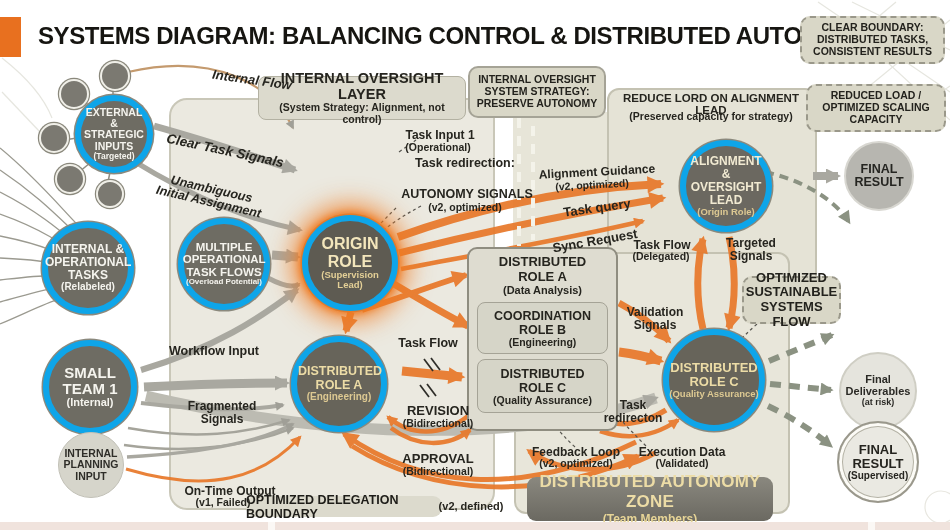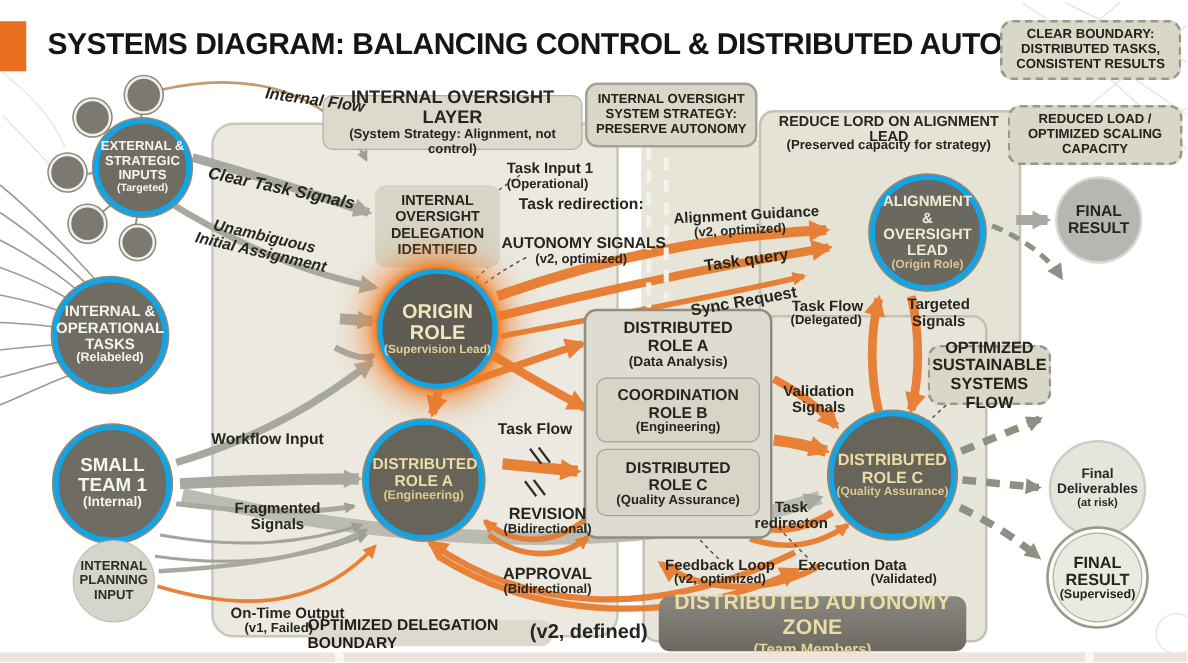--- a/index.html
+++ b/index.html
@@ -10,21 +10,21 @@
   .panel2{position:absolute;background:#e5e3d6;border:2px solid #c4c2b2;border-radius:12px;}
   .strip{position:absolute;background:#e7e5d8;}
   
   .callout{position:absolute;background:#d9d7c7;border:2px dashed #9a988a;border-radius:10px;
            display:flex;align-items:center;justify-content:center;text-align:center;
            font-weight:700;color:#23221d;padding:3px 5px;box-sizing:border-box;line-height:1.12;}
   .callout.solid{border-style:solid;border-color:#a5a396;}
   
   .circle{position:absolute;border-radius:50%;display:flex;flex-direction:column;align-items:center;
           justify-content:center;text-align:center;line-height:1.08;box-sizing:border-box;}
-  .dark{background:#6e6c63;color:#f5f4ee;border:4px solid #0ea5e9;box-shadow:0 0 0 1.5px #8b897d;}
+  .dark{background:#6e6c63;color:#f5f4ee;border:6px solid #0ea5e9;box-shadow:0 0 0 1.5px #8b897d;}
   .light{background:#e5e4dd;color:#2a2925;border:2px solid #cfcec4;}
   .sat{position:absolute;border-radius:50%;background:#7b7971;border:2px solid #f0efe8;
        box-shadow:0 0 0 1.2px #8a887c;}
   .sub{font-weight:700;}
   
   .graybox{position:absolute;background:#d7d5c6;border:1.5px solid #b3b1a2;border-radius:8px;
            display:flex;flex-direction:column;align-items:center;justify-content:center;
            text-align:center;font-weight:700;color:#26251f;box-sizing:border-box;line-height:1.12;}
   .flabel{position:absolute;font-weight:700;color:#26251f;text-align:center;line-height:1.05;
           transform:translate(-50%,-50%);}
@@ -188,23 +188,20 @@
   </div>
 
   <div class="flabel" style="left:711px;top:104px;width:195px;font-size:11.5px;font-weight:900;">REDUCE LORD ON ALIGNMENT LEAD</div>
   <div class="flabel" style="left:711px;top:117px;width:195px;font-size:10.5px;">(Preserved capacity for strategy)</div>
 
   <div class="callout" style="left:800px;top:16px;width:145px;height:48px;font-size:10.5px;">CLEAR BOUNDARY: DISTRIBUTED TASKS, CONSISTENT RESULTS</div>
   <div class="callout" style="left:806px;top:84px;width:140px;height:48px;font-size:10.5px;">REDUCED LOAD / OPTIMIZED SCALING CAPACITY</div>
   <div class="callout solid" style="left:468px;top:66px;width:138px;height:52px;font-size:10.5px;">INTERNAL OVERSIGHT SYSTEM STRATEGY: PRESERVE AUTONOMY</div>
   <div class="callout" style="left:742px;top:276px;width:99px;height:48px;font-size:13px;">OPTIMIZED SUSTAINABLE SYSTEMS FLOW</div>
 
-  <div id="delegation-box">
-    <div style="width:88px;">INTERNAL OVERSIGHT DELEGATION IDENTIFIED</div>
-  </div>
 
   <div class="sat" style="left:100px;top:61px;width:26px;height:26px;"></div>
   <div class="sat" style="left:59px;top:79px;width:26px;height:26px;"></div>
   <div class="sat" style="left:39px;top:123px;width:26px;height:26px;"></div>
   <div class="sat" style="left:55px;top:164px;width:26px;height:26px;"></div>
   <div class="sat" style="left:96px;top:180px;width:24px;height:24px;"></div>
 
   <div class="circle dark" style="left:75px;top:95px;width:78px;height:78px;font-size:10.5px;font-weight:900;">
     <div>EXTERNAL &amp; STRATEGIC INPUTS</div>
     <div class="sub" style="font-size:8.5px;">(Targeted)</div>
@@ -217,37 +214,41 @@
 
   <div class="circle dark" style="left:43px;top:340px;width:94px;height:94px;font-size:15px;font-weight:900;">
     <div style="width:62px;">SMALL TEAM 1</div>
     <div class="sub" style="font-size:11px;">(Internal)</div>
   </div>
 
   <div class="circle" style="left:58px;top:432px;width:66px;height:66px;background:#d6d5cb;color:#2e2d28;border:1.5px solid #c2c1b7;font-size:10.5px;font-weight:900;">
     <div style="width:58px;">INTERNAL PLANNING INPUT</div>
   </div>
 
+  <div class="circle dark" style="left:178px;top:218px;width:92px;height:92px;font-size:11.5px;font-weight:900;">
+    <div>MULTIPLE OPERATIONAL TASK FLOWS</div>
+    <div class="sub" style="font-size:8px;">(Overload Potential)</div>
+  </div>
 
   <div class="circle dark" id="origin-role" style="left:302px;top:215px;width:96px;height:96px;background:#5e5b52;">
     <div style="font-size:16px;font-weight:900;color:#f3e6bc;width:70px;">ORIGIN ROLE</div>
     <div class="sub" style="font-size:9.5px;color:#e3cf96;">(Supervision Lead)</div>
   </div>
 
   <div class="circle dark" style="left:291px;top:336px;width:96px;height:96px;background:#67645a;">
     <div style="font-size:12.5px;font-weight:900;color:#ecdca6;width:82px;">DISTRIBUTED ROLE A</div>
     <div class="sub" style="font-size:10px;color:#ddc992;">(Engineering)</div>
   </div>
 
   <div class="circle dark" style="left:663px;top:329px;width:102px;height:102px;background:#67645a;">
     <div style="font-size:13px;font-weight:900;color:#ecdca6;width:88px;">DISTRIBUTED ROLE C</div>
     <div class="sub" style="font-size:9.5px;color:#ddc992;">(Quality Assurance)</div>
   </div>
 
-  <div class="circle dark" style="left:696px;top:140px;width:92px;height:92px;background:#6b6860;">
+  <div class="circle dark" style="left:680px;top:140px;width:92px;height:92px;background:#6b6860;">
     <div style="font-size:12px;font-weight:900;color:#f1ead2;width:80px;">ALIGNMENT &amp; OVERSIGHT LEAD</div>
     <div class="sub" style="font-size:9.5px;color:#dcc892;">(Origin Role)</div>
   </div>
 
   <div class="circle" style="left:844px;top:141px;width:70px;height:70px;background:#b7b6b0;color:#252521;border:2px solid #d8d7d1;font-size:12.5px;font-weight:900;">
     <div style="width:52px;">FINAL RESULT</div>
   </div>
 
 
   <div class="circle light" style="left:839px;top:352px;width:78px;height:78px;">
@@ -273,21 +274,21 @@
     </div>
   </div>
 
   <div id="daz-banner">
     <div style="font-size:17px;font-weight:900;color:#ecdca6;letter-spacing:0.2px;">DISTRIBUTED AUTONOMY ZONE</div>
     <div style="font-size:12px;font-weight:700;color:#e6d496;">(Team Members)</div>
   </div>
   <div id="boundary-pill">
       <span>OPTIMIZED DELEGATION BOUNDARY</span>
     </div>
-  <div class="flabel nowrap" style="left:471px;top:507px;font-size:16px;">(v2, defined)</div>
+  <div class="flabel nowrap" style="left:471px;top:507px;font-size:11px;">(v2, defined)</div>
 
   <div class="flabel nowrap" style="left:252px;top:80px;font-size:13px;font-style:italic;transform:translate(-50%,-50%) rotate(8deg);">Internal Flow</div>
   <div class="flabel nowrap" style="left:225px;top:151px;font-size:13.5px;font-style:italic;transform:translate(-50%,-50%) rotate(12deg);">Clear Task Signals</div>
   <div class="flabel" style="left:210px;top:196px;width:110px;font-size:12.5px;font-style:italic;transform:translate(-50%,-50%) rotate(13deg);">Unambiguous Initial Assignment</div>
 
   <div class="flabel nowrap" style="left:440px;top:135px;font-size:12px;">Task Input 1</div>
   <div class="flabel nowrap" style="left:438px;top:148px;font-size:10.5px;">(Operational)</div>
   <div class="flabel nowrap" style="left:465px;top:164px;font-size:12.5px;">Task redirection:</div>
   <div class="flabel nowrap" style="left:467px;top:195px;font-size:12.5px;">AUTONOMY SIGNALS</div>
   <div class="flabel nowrap" style="left:465px;top:208px;font-size:10.5px;">(v2, optimized)</div>
@@ -304,21 +305,21 @@
   <div class="flabel nowrap" style="left:214px;top:352px;font-size:12.5px;">Workflow Input</div>
   <div class="flabel nowrap" style="left:428px;top:344px;font-size:12.5px;">Task Flow</div>
   <div class="flabel nowrap" style="left:438px;top:411px;font-size:13px;">REVISION</div>
   <div class="flabel nowrap" style="left:438px;top:424px;font-size:10.5px;">(Bidirectional)</div>
   <div class="flabel nowrap" style="left:438px;top:459px;font-size:13px;">APPROVAL</div>
   <div class="flabel nowrap" style="left:438px;top:472px;font-size:10.5px;">(Bidirectional)</div>
 
   <div class="flabel" style="left:655px;top:319px;width:66px;font-size:12px;">Validation Signals</div>
   <div class="flabel" style="left:633px;top:412px;width:70px;font-size:12px;">Task redirecton</div>
   <div class="flabel nowrap" style="left:682px;top:452px;font-size:12px;">Execution Data</div>
-  <div class="flabel nowrap" style="left:682px;top:464px;font-size:10.5px;margin-left:41px;">(Validated)</div>
+  <div class="flabel nowrap" style="left:682px;top:464px;font-size:10.5px;">(Validated)</div>
   <div class="flabel nowrap" style="left:576px;top:452px;font-size:12px;">Feedback Loop</div>
   <div class="flabel nowrap" style="left:576px;top:464px;font-size:10.5px;">(v2, optimized)</div>
 
   <div class="flabel" style="left:222px;top:413px;width:70px;font-size:12px;">Fragmented Signals</div>
   <div class="flabel nowrap" style="left:230px;top:491px;font-size:12px;">On-Time Output</div>
   <div class="flabel nowrap" style="left:223px;top:503px;font-size:10.5px;">(v1, Failed)</div>
 
   <div id="bottom-strip"></div>
   <div class="strip-gap" style="left:268px;"></div>
   <div class="strip-gap" style="left:868px;"></div>

